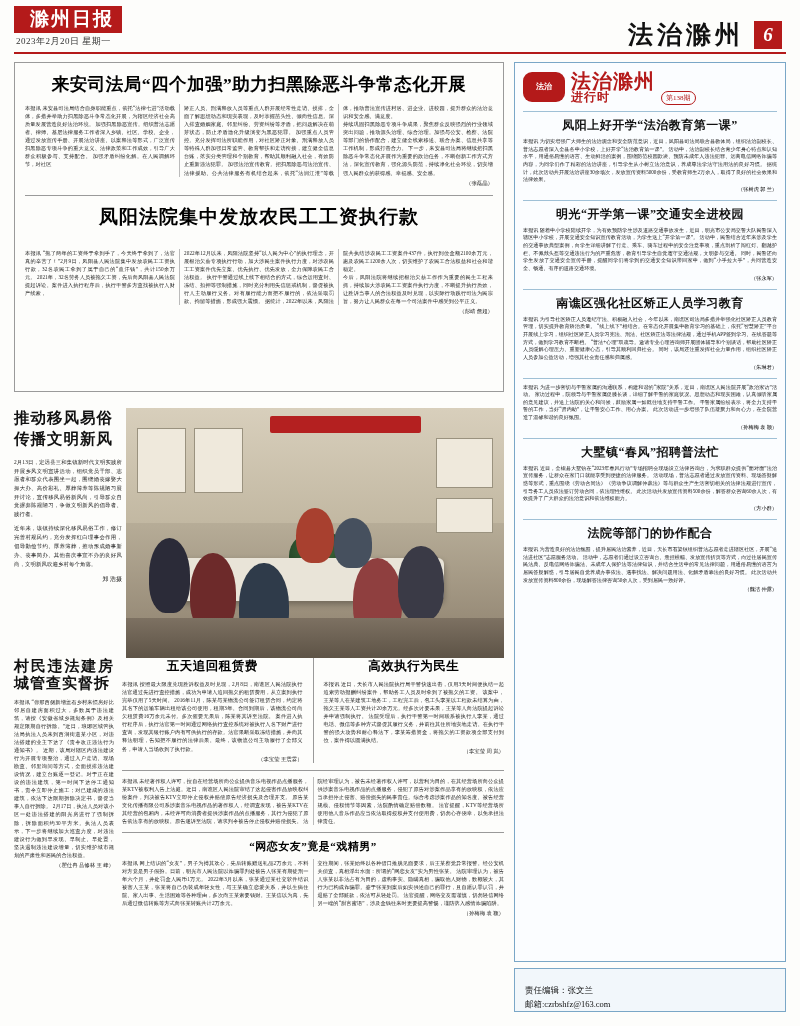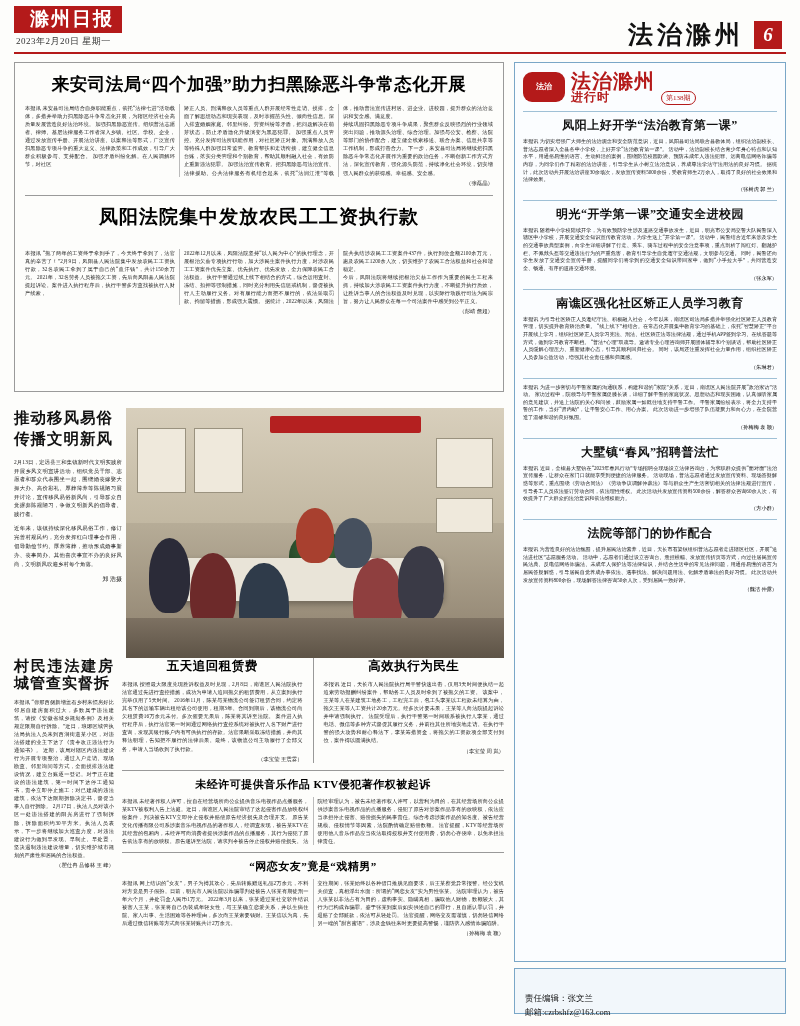--- a/index.html
+++ b/index.html
@@ -261,21 +261,21 @@
   .rail-byline { font-size: 5.2px; text-align: right; margin-top: 2px; }
   .rail-sep { height: 1px; background: #9fc0d6; margin: 5px 0; }
 
   
   .footer-box {
     position: absolute;
     left: 514px; top: 968px;
     width: 272px; height: 44px;
     background: #f2f7fb;
     border: 1px solid #7aa7c7;
-    padding: 22px 10px;
+    padding: 14px 10px;
     font-size: 8.5px;
     line-height: 1.7;
     color: #111;
   }
 </style>
 </head>
 <body>
 
 <div class="page">
 
@@ -369,21 +369,20 @@
         <div class="body-text" style="margin-top:5px;">本报讯  近日，天长市人民法院执行局干警快速出击，仅用3天时间便执结一起追索劳动报酬纠纷案件，帮助务工人员及时拿到了被拖欠的工资。
 该案中，王某等人在某建筑工地务工，工程完工后，包工头李某以工程款未结算为由，拖欠王某等人工资共计20余万元。经多次讨要未果，王某等人向法院提起诉讼并申请强制执行。
 法院受理后，执行干警第一时间联系被执行人李某，通过电话、微信等多种方式督促其履行义务，并前往其住所地实地走访。在执行干警的强大攻势和耐心释法下，李某筹措资金，将拖欠的工资款项全部支付到位，案件得以圆满执结。</div>
         <div class="byline">（李宝莹  周  岚）</div>
       </div>
     </div>
 
     <div class="rule-h" style="margin:7px 0 6px 0;"></div>
 
     <div>
-      <div class="hl mb-hl-sm">未经许可提供音乐作品  KTV侵犯著作权被起诉</div>
       <div class="cols2" style="margin-top:5px;">
         <div class="body-text">本报讯  未经著作权人许可，擅自在经营场所向公众提供音乐电视作品点播服务，某KTV被权利人告上法庭。近日，南谯区人民法院审结了这起侵害作品放映权纠纷案件，判决被告KTV立即停止侵权并赔偿原告经济损失及合理开支。
 原告某文化传播有限公司系涉案音乐电视作品的著作权人，经调查发现，被告某KTV在其经营的包厢内，未经许可向消费者提供涉案作品的点播服务，其行为侵犯了原告依法享有的放映权。原告遂诉至法院，请求判令被告停止侵权并赔偿损失。
 法院经审理认为，被告未经著作权人许可，以营利为目的，在其经营场所向公众提供涉案音乐电视作品的点播服务，侵犯了原告对涉案作品享有的放映权，依法应当承担停止侵害、赔偿损失的民事责任。综合考虑涉案作品的知名度、被告经营规模、侵权情节等因素，法院酌情确定赔偿数额。
 法官提醒，KTV等经营场所使用他人音乐作品应当依法取得授权并支付使用费，切勿心存侥幸，以免承担法律责任。</div>
       </div>
     </div>
 
     <div class="rule-h" style="margin:7px 0 6px 0;"></div>
 

